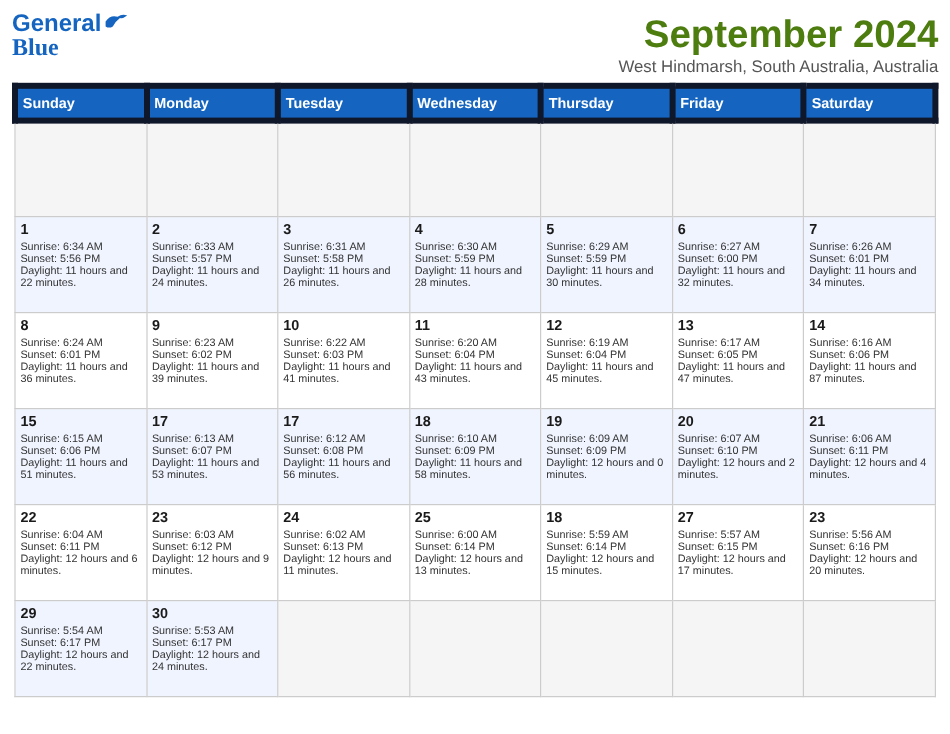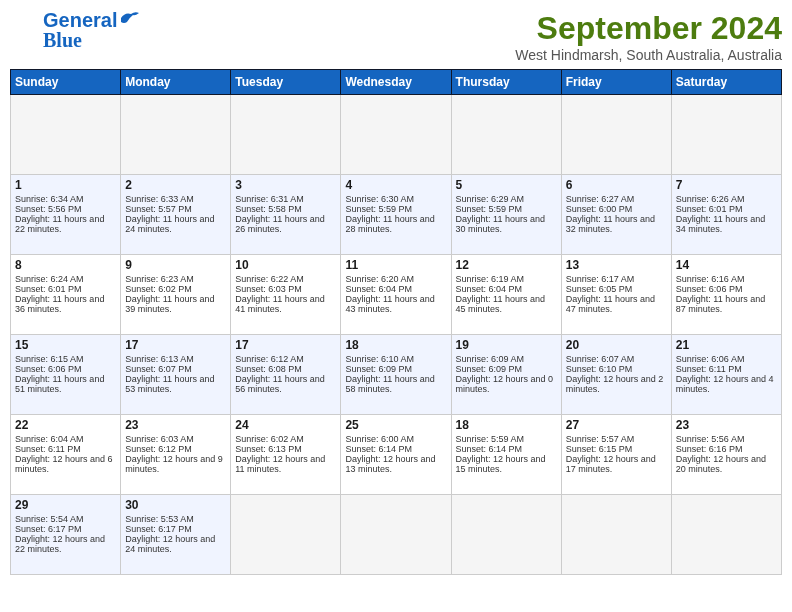--- a/index.html
+++ b/index.html
@@ -13,21 +13,20 @@
     .header-area {
       display: flex;
       align-items: flex-start;
       justify-content: space-between;
       margin-bottom: 6px;
     }
     .logo {
       display: flex;
       flex-direction: column;
       align-items: flex-start;
-      margin-left: 33px;
     }
     .logo-text {
       font-size: 20px;
       font-weight: bold;
       color: #1a1a1a;
       line-height: 1;
     }
     .logo-text span { color: #1565c0; }
     .title-area {
       text-align: right;
@@ -47,21 +46,21 @@
       border-collapse: collapse;
       table-layout: fixed;
     }
     .calendar-table th {
       background: #1565c0;
       color: #fff;
       font-size: 12px;
       font-weight: bold;
       padding: 5px 4px;
       text-align: left;
-      border: 1px solid #0f172a;
+      border: 5px solid #0f172a;
     }
     .calendar-table td {
       border: 1px solid #ccc;
       vertical-align: top;
       padding: 3px 4px;
       font-size: 9px;
       color: #333;
       height: 80px;
     }
     .calendar-table tr:nth-child(even) td {

